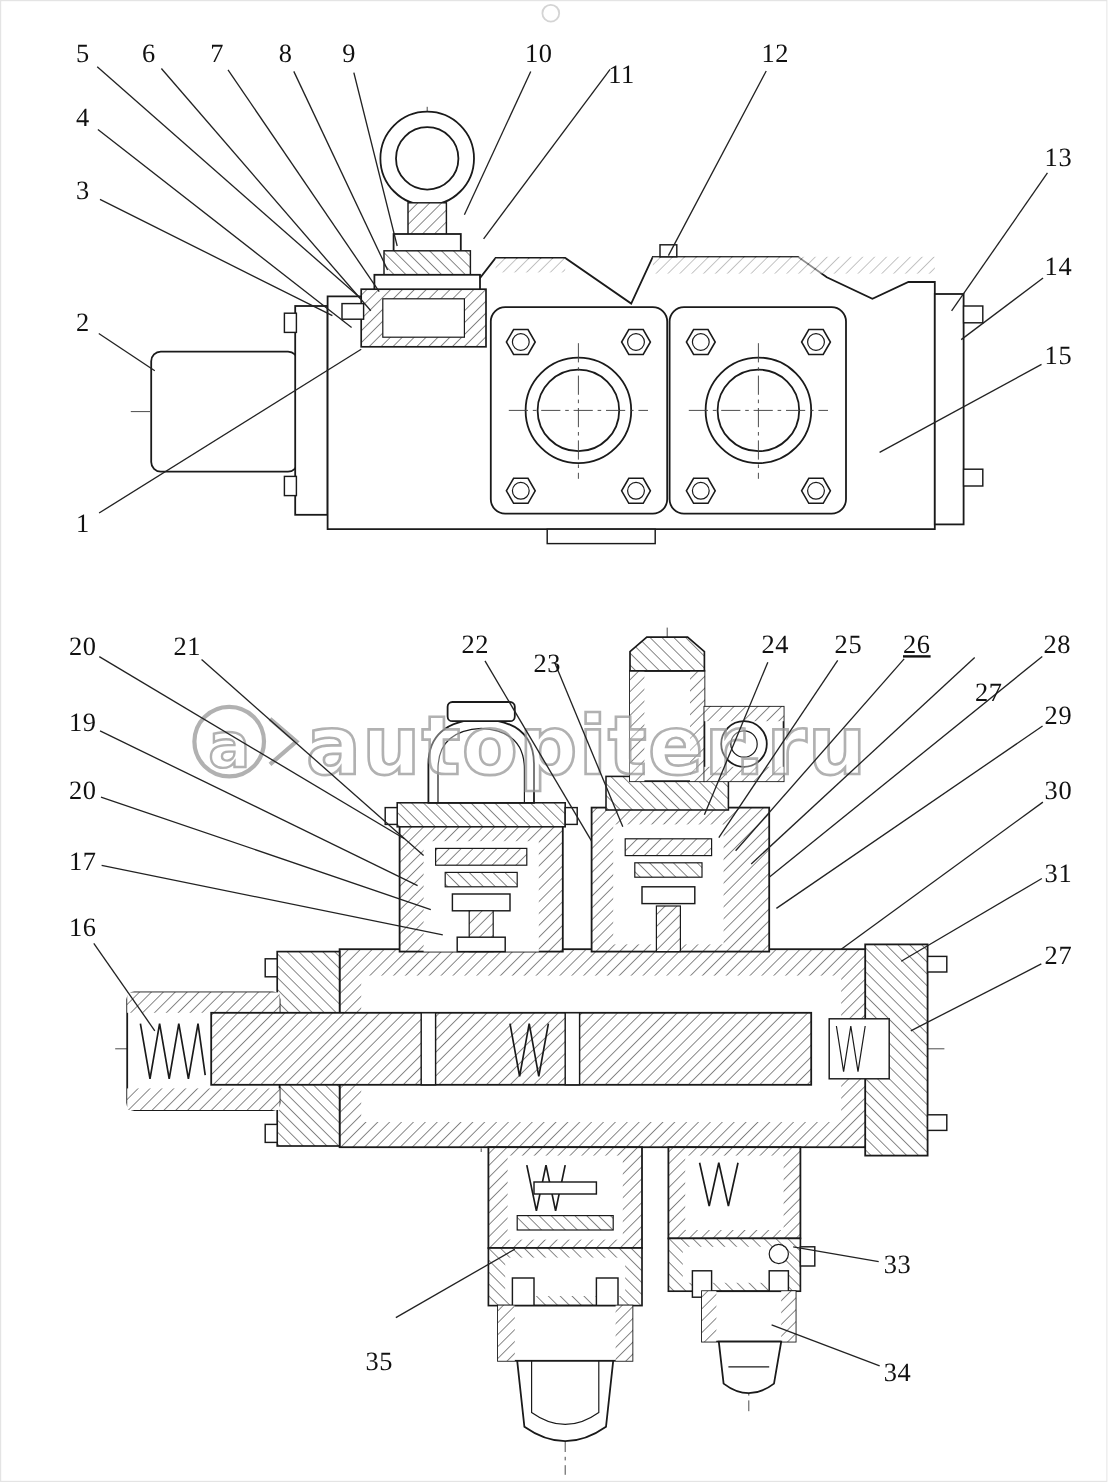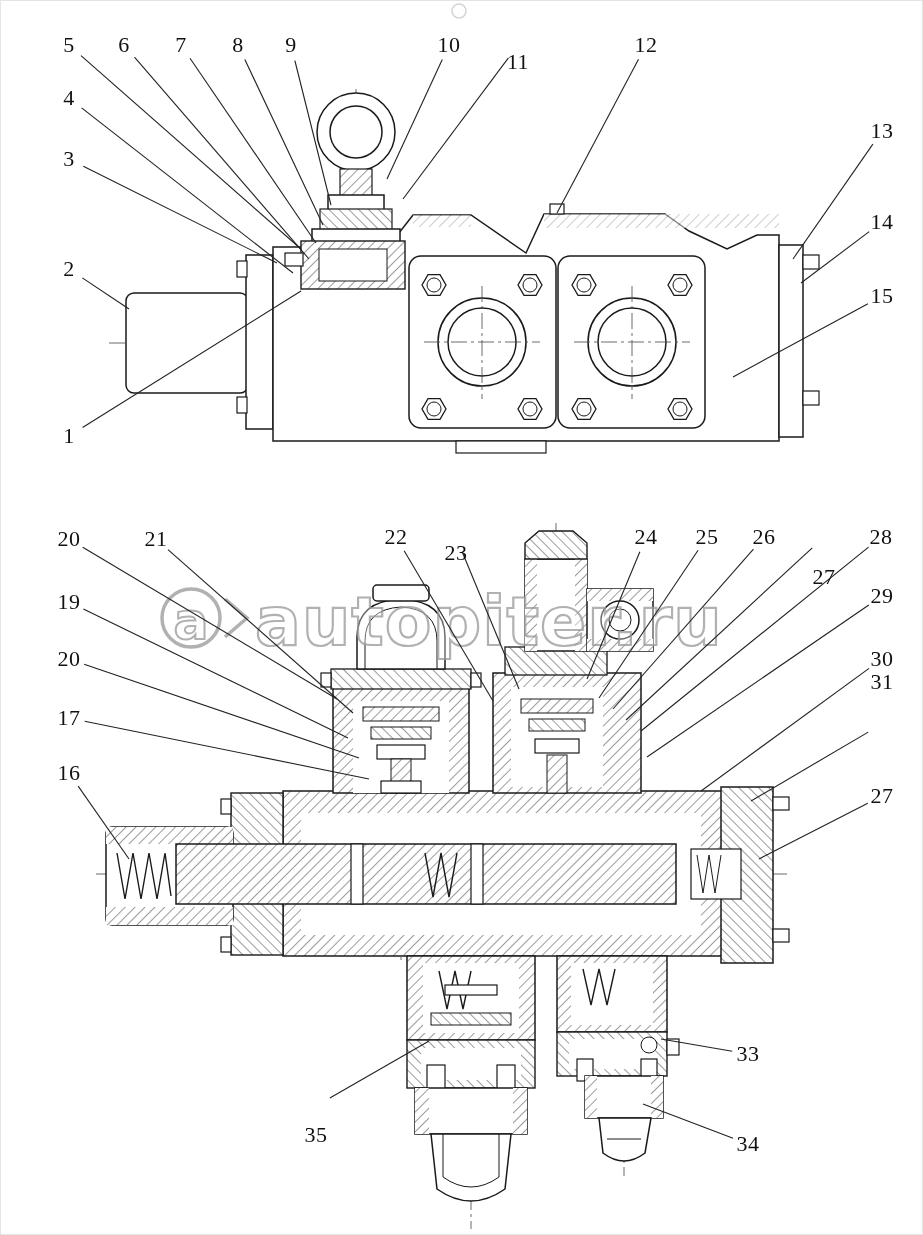--- a/index.html
+++ b/index.html
@@ -250,24 +250,24 @@
       <div class="callout" style="left: 68px; top: 772px; text-align: center;">16</div>
       <div class="callout" style="left: 68px; top: 717px; text-align: right;">17</div>
       <div class="callout" style="left: 68px; top: 658px;">20</div>
       <div class="callout" style="left: 68px; top: 601px;">19</div>
       <div class="callout" style="left: 68px; top: 538px;">20</div>
       <div class="callout" style="left: 155px; top: 538px;">21</div>
       <div class="callout" style="left: 395px; top: 536px;">22</div>
       <div class="callout" style="left: 455px; top: 552px;">23</div>
       <div class="callout" style="left: 645px; top: 536px;">24</div>
       <div class="callout" style="left: 706px; top: 536px;">25</div>
-      <div class="callout" style="left: 763px; top: 536px;">26</div>
+      <div class="callout" style="left: 763px; top: 536px; text-decoration: underline;">26</div>
       <div class="callout" style="left: 823px; top: 536px; margin-top: 40px;">27</div>
       <div class="callout" style="left: 880px; top: 536px;">28</div>
       <div class="callout" style="left: 881px; top: 595px;">29</div>
       <div class="callout" style="left: 881px; top: 658px;">30</div>
-      <div class="callout" style="left: 881px; top: 681px; font-family: Liberation Serif, serif;">31</div>
+      <div class="callout" style="left: 881px; top: 727px; font-family: Liberation Serif, serif;">31</div>
       <div class="callout" style="left: 881px; top: 795px;">27</div>
       <div class="callout" style="left: 747px; top: 1053px;">33</div>
       <div class="callout" style="left: 747px; top: 1143px;">34</div>
       <div class="callout" style="left: 315px; top: 1134px;">35</div>
     </div>
 </div>
 
 </body></html>

